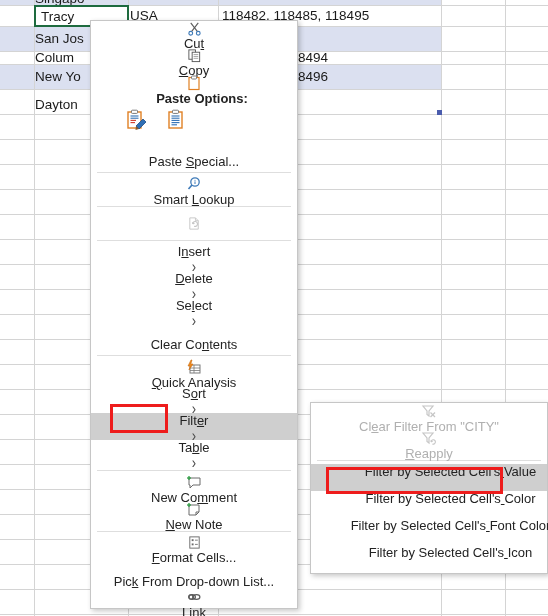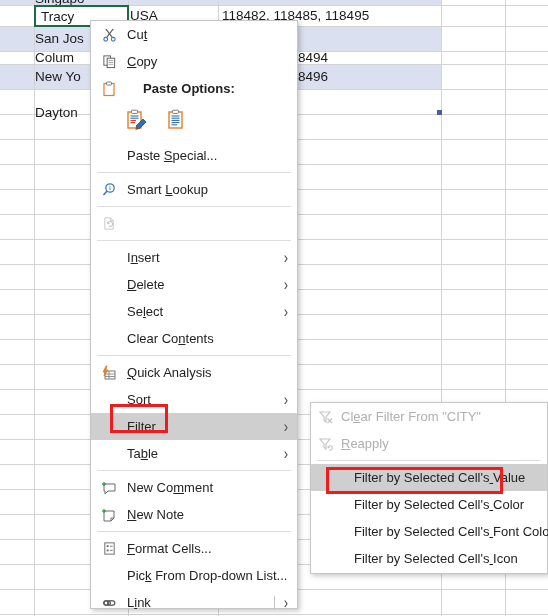--- a/index.html
+++ b/index.html
@@ -73,20 +73,21 @@
   .mi {
     position: relative;
     display: flex;
     align-items: center;
     height: 27px;
     font-size: 13px;
     color: #232323;
     cursor: default;
     padding-left: 0;
     box-sizing: border-box;
+    flex-direction: column;
   }
   .mi .ico {
     width: 36px;
     min-width: 36px;
     height: 27px;
     display: flex; align-items: center; justify-content: center;
   }
   .mi .lbl { flex: 1 1 auto; white-space: nowrap; }
   .mi .arrow {
     width: 22px; min-width: 22px;
@@ -176,21 +177,21 @@
     <div class="gridline-v" style="left:34px;"></div>
     <div class="gridline-v" style="left:128px;"></div>
     <div class="gridline-v" style="left:218px;"></div>
     <div class="gridline-v" style="left:441px;"></div>
     <div class="gridline-v" style="left:505px;"></div>
 
     <div class="cell" style="left:35px;top:-8px;width:92px;height:13px;">Singapo</div>
     <div class="cell" style="left:35px;top:27px;width:92px;height:24px;">San Jos</div>
     <div class="cell" style="left:35px;top:52px;width:92px;height:12px;">Colum</div>
     <div class="cell" style="left:35px;top:65px;width:92px;height:24px;text-align:right;">New Yo</div>
-    <div class="cell" style="left:35px;top:101px;width:92px;height:24px;">Dayton</div>
+    <div class="cell" style="left:35px;top:93px;width:92px;height:24px;">Dayton</div>
 
     <div class="cell" style="left:130px;top:6px;width:87px;height:20px;">USA</div>
     <div class="cell" style="left:222px;top:6px;width:218px;height:20px;">118482, 118485, 118495</div>
     <div class="cell" style="left:298px;top:52px;width:142px;height:12px;">8494</div>
     <div class="cell" style="left:298px;top:65px;width:142px;height:24px;">8496</div>
 
     <div class="sel-cell" style="left:34px;top:5px;width:95px;height:22px;">Tracy</div>
     <div class="sel-handle" style="left:437px;top:110px;"></div>
   </div>
 

